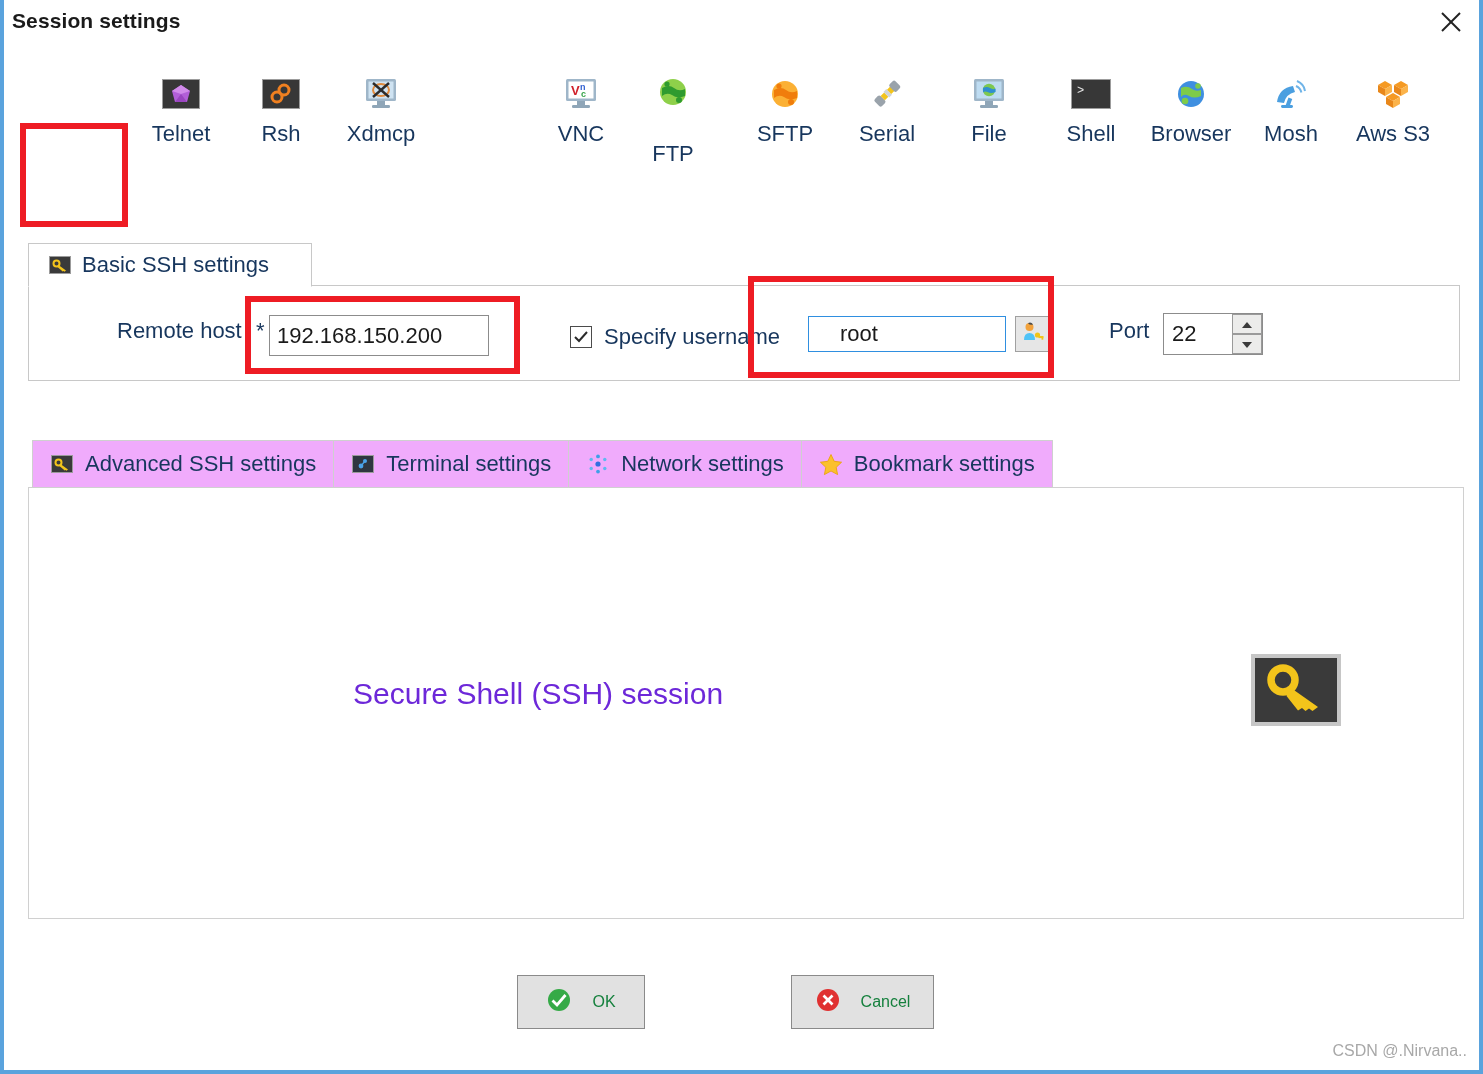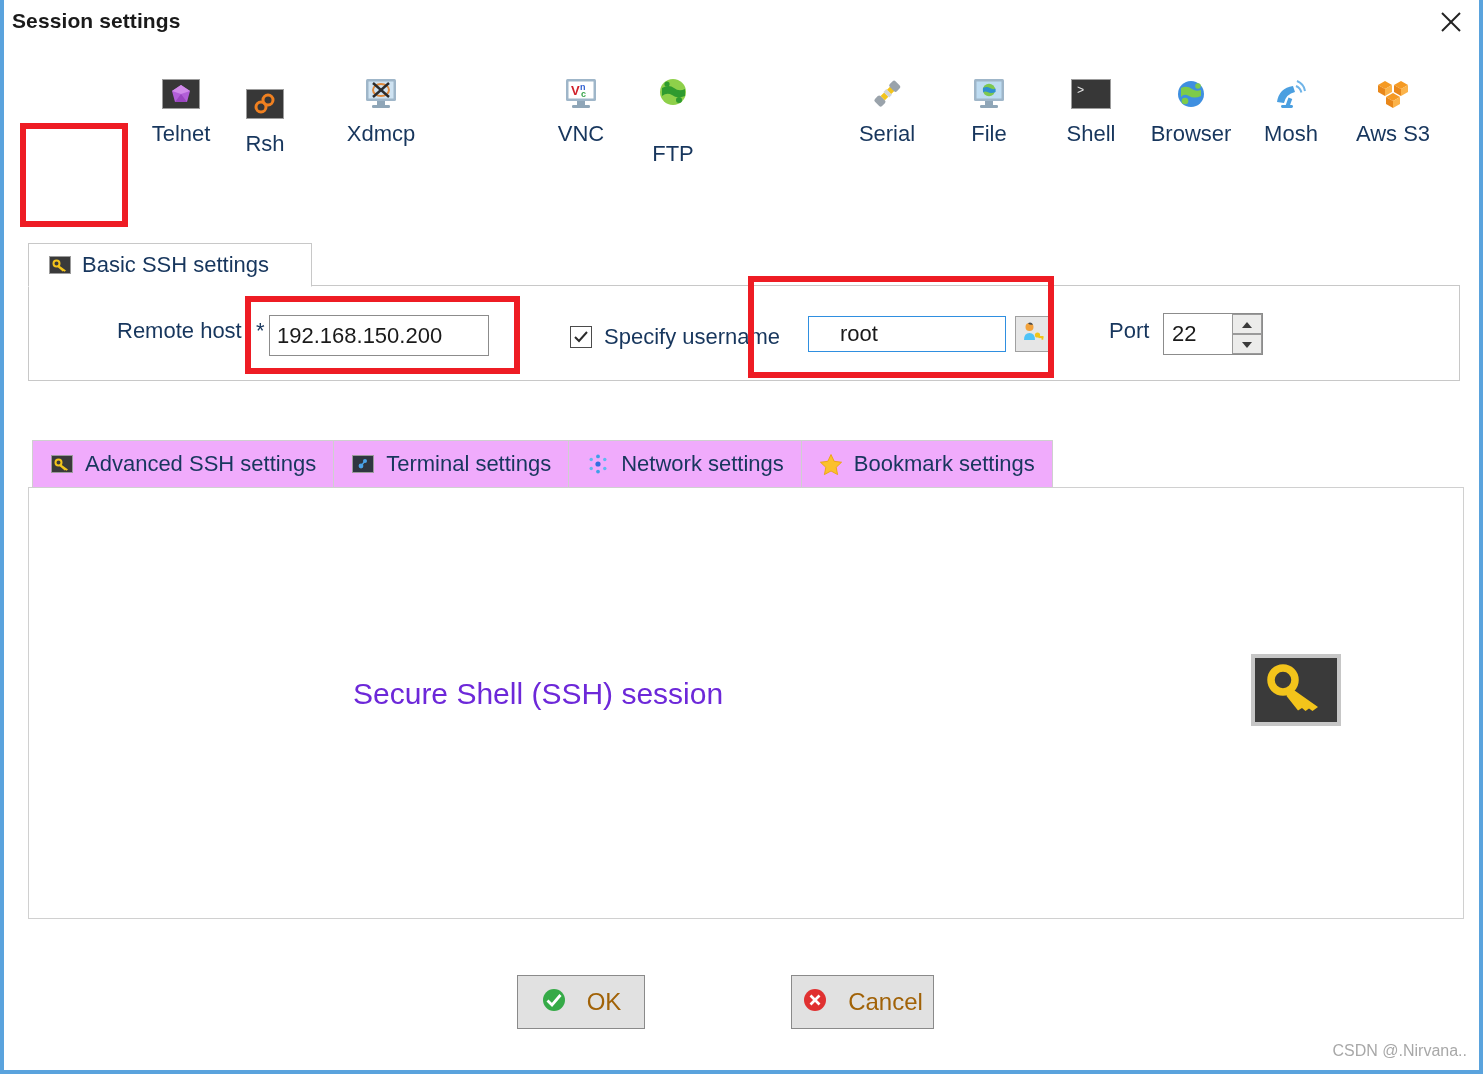--- a/index.html
+++ b/index.html
@@ -186,21 +186,21 @@
 
   
   .dlgbtn {
     position: absolute; top: 975px;
     height: 54px;
     background: #e1e1e1; border: 1px solid #8a8a8a;
     display: flex; align-items: center; justify-content: center;
     gap: 11px;
     cursor: pointer;
   }
-  .dlgbtn .btn-lbl { font-size: 24px; color: #a16207; margin-left: 9px; }
+  .dlgbtn .btn-lbl { font-size: 16px; color: #15803d; margin-left: 9px; }
   #ok-btn { left: 513px; width: 128px; }
   #cancel-btn { left: 787px; width: 143px; }
 
   #watermark {
     position: absolute; right: 12px; bottom: 10px;
     font-size: 16px; color: #a8a8a8; text-align: right;
   }
 </style>
 </head>
 <body>
@@ -228,21 +228,21 @@
           <svg width="24" height="24" viewBox="0 0 24 24">
             <polygon points="12,3 21,9 18,20 6,20 3,9" fill="#b25fd8"></polygon>
             <polygon points="12,3 21,9 12,12 3,9" fill="#d18bea"></polygon>
             <polygon points="12,12 18,20 6,20" fill="#9a45c0"></polygon>
           </svg>
         </div>
       </div>
       <div class="lbl">Telnet</div>
     </div>
 
-    <div class="proto" style="left:212px;justify-content:center;">
+    <div class="proto" style="left:228px;">
       <div class="ico">
         <div class="tile">
           <svg width="26" height="24" viewBox="0 0 26 24">
             <circle cx="16" cy="8" r="5" fill="none" stroke="#f08020" stroke-width="3"></circle>
             <circle cx="16" cy="8" r="1.6" fill="#373737"></circle>
             <circle cx="9" cy="15" r="5" fill="none" stroke="#f08020" stroke-width="3"></circle>
             <circle cx="9" cy="15" r="1.6" fill="#373737"></circle>
           </svg>
         </div>
       </div>
@@ -285,20 +285,31 @@
         <svg width="32" height="32" viewBox="0 0 32 32">
           <circle cx="16" cy="16" r="13" fill="#8ed04a"></circle>
           <path d="M5 12 q7 -4 12 0 q5 4 11 1 l0 7 q-8 3 -13 -1 q-5 -3 -10 1 Z" fill="#2f9b2f"></path>
           <circle cx="10" cy="8" r="2.6" fill="#2f9b2f"></circle>
           <circle cx="22" cy="24" r="3" fill="#2f9b2f"></circle>
         </svg>
       </div>
       <div class="lbl">FTP</div>
     </div>
 
+    <div class="proto" style="left:732px;">
+      <div class="ico">
+        <svg width="32" height="32" viewBox="0 0 32 32">
+          <circle cx="16" cy="16" r="13" fill="#fbb034"></circle>
+          <path d="M5 12 q7 -4 12 0 q5 4 11 1 l0 7 q-8 3 -13 -1 q-5 -3 -10 1 Z" fill="#f07d0c"></path>
+          <circle cx="10" cy="8" r="2.6" fill="#f07d0c"></circle>
+          <circle cx="22" cy="24" r="3" fill="#f07d0c"></circle>
+        </svg>
+      </div>
+      <div class="lbl">SFTP</div>
+    </div>
 
     <div class="proto" style="left:834px;">
       <div class="ico">
         <svg width="34" height="34" viewBox="0 0 34 34">
           <g transform="rotate(-45 17 17)">
             <rect x="3" y="12" width="8" height="10" rx="2" fill="#9aa3ab"></rect>
             <rect x="11" y="14" width="5" height="6" fill="#f3c41b"></rect>
             <rect x="16" y="13" width="4" height="8" fill="#cfd4d8"></rect>
             <rect x="20" y="14" width="5" height="6" fill="#f3c41b"></rect>
             <rect x="24" y="12" width="8" height="10" rx="2" fill="#9aa3ab"></rect>

